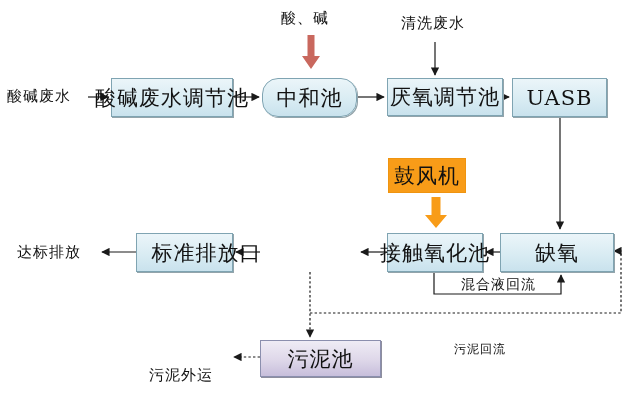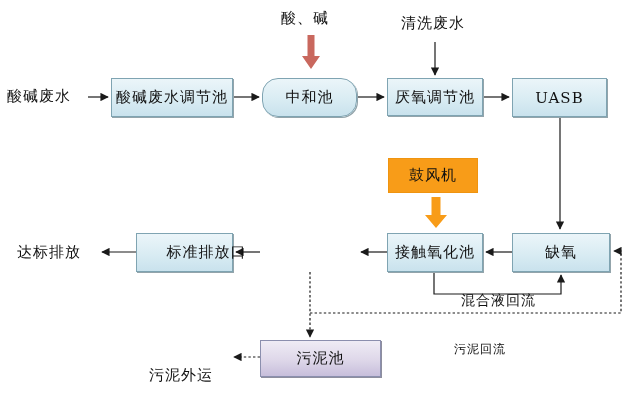--- a/index.html
+++ b/index.html
@@ -7,21 +7,21 @@
     position:relative;width:640px;height:409px;background:#ffffff;overflow:hidden;
     font-family:"DejaVu Serif","Liberation Serif",serif;color:#111;
   }
   .wires{position:absolute;left:0;top:0;width:640px;height:409px;}
   .pbox{
     position:absolute;box-sizing:border-box;
     border:1px solid #7fa4b2;
     background:linear-gradient(180deg,#ebf5f9 0%,#d9ecf3 55%,#c9e2ed 100%);
     box-shadow:1px 1px 0 #93a4ab;
     display:flex;align-items:center;justify-content:center;
-    font-size:15px;letter-spacing:1px;white-space:nowrap;
+    font-size:21px;letter-spacing:1px;white-space:nowrap;
   }
   .blower{
     background:#f89c18;border:1px solid #ef9410;box-shadow:none;
   }
   .sludge{
     background:linear-gradient(180deg,#efecf5 0%,#ded7e9 55%,#c7bedb 100%);
     border:1px solid #8b8fae;box-shadow:1px 1px 0 #8e8e9e;
   }
   .flabel{
     position:absolute;font-size:15px;letter-spacing:1px;white-space:nowrap;line-height:16px;
@@ -63,48 +63,48 @@
 
     <path d="M307.5,35 L314.5,35 L314.5,56 L320,56 L311,69 L302,56 L307.5,56 Z" fill="#c9685e"></path>
 
     <path d="M431.5,197 L440.5,197 L440.5,215 L447,215 L436,228 L425,215 L431.5,215 Z" fill="#f89c18"></path>
   </svg>
 
   <div class="flabel" style="left:7px;top:88px;">酸碱废水</div>
   <div class="flabel" style="left:281px;top:10px;">酸、碱</div>
   <div class="flabel" style="left:401px;top:15px;">清洗废水</div>
   <div class="flabel" style="left:17px;top:244px;">达标排放</div>
-  <div class="flabel" style="left:461px;top:276px;font-size:14px;margin-top:16px;">混合液回流</div>
+  <div class="flabel" style="left:461px;top:276px;font-size:14px;">混合液回流</div>
   <div class="flabel" style="left:454px;top:317px;font-size:12px;margin-top:24px;">污泥回流</div>
   <div class="flabel" style="left:149px;top:349px;margin-top:18px;">污泥外运</div>
 
   <div class="pbox" style="left:111px;top:78px;width:122px;height:39px;">
     <span>酸碱废水调节池</span>
   </div>
   <div class="pbox" style="left:262px;top:78px;width:95px;height:39px;border-radius:16px;">
     <span>中和池</span>
   </div>
-  <div class="pbox" style="left:387px;top:78px;width:96px;height:38px;">
+  <div class="pbox" style="left:387px;top:78px;width:116px;height:38px;">
     <span>厌氧调节池</span>
   </div>
   <div class="pbox" style="left:512px;top:78px;width:95px;height:39px;">
     <span>UASB</span>
   </div>
 
-  <div class="pbox blower" style="left:388px;top:158px;width:90px;height:35px;">
+  <div class="pbox blower" style="left:388px;top:158px;width:78px;height:35px;">
     <span>鼓风机</span>
   </div>
 
   <div class="pbox" style="left:136px;top:233px;width:97px;height:39px;padding-left:44px;">
     <span>标准排放口</span>
   </div>
   <div class="pbox" style="left:387px;top:233px;width:96px;height:39px;">
     <span>接触氧化池</span>
   </div>
-  <div class="pbox" style="left:512px;top:233px;width:98px;height:39px;">
+  <div class="pbox" style="left:500px;top:233px;width:114px;height:39px;">
     <span>缺氧</span>
   </div>
 
   <div class="pbox sludge" style="left:260px;top:340px;width:121px;height:37px;">
     <span>污泥池</span>
   </div>
 
 </div>
 
 </body></html>

